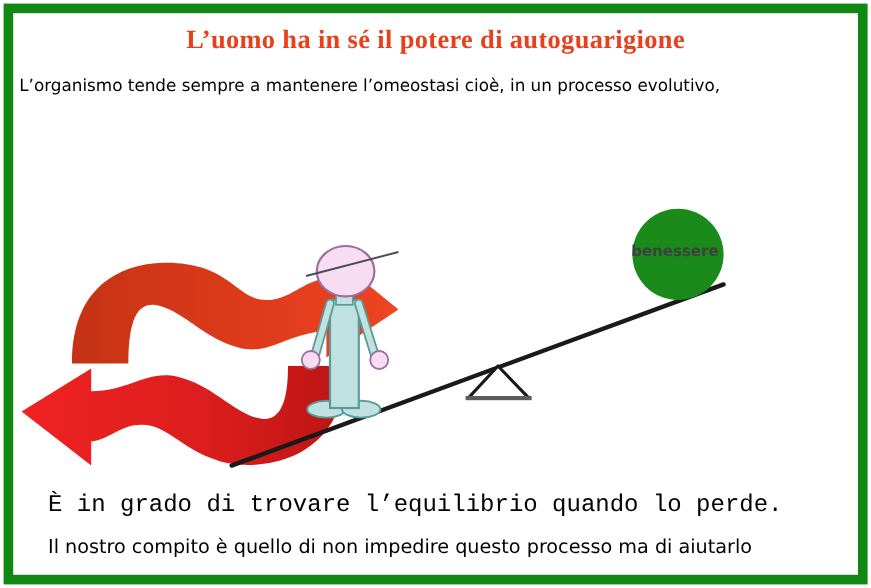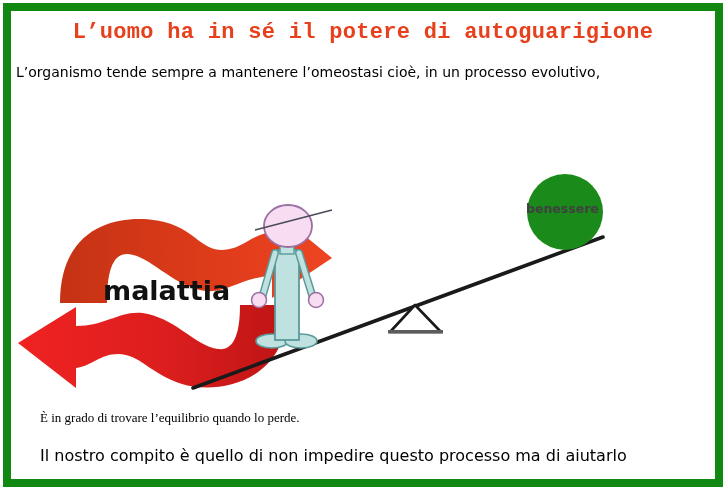--- a/index.html
+++ b/index.html
@@ -35,21 +35,21 @@
     pointer-events: none;
   }
 
   #title {
     position: absolute;
     left: 0;
     top: 20px;
     width: 726px;
     text-align: center;
     color: #E8401C;
-    font-family: Liberation Mono, monospace;
+    font-family: Liberation Serif, serif;
     font-weight: bold;
     font-size: 22px;
     letter-spacing: 0.3px;
     white-space: nowrap;
   }
 
   #body-text {
     position: absolute;
     left: 16px;
     top: 62px;
@@ -59,22 +59,22 @@
     font-size: 14px;
     line-height: 21px;
   }
   #body-text .line { display: block; white-space: nowrap; }
 
   #caption-1 {
     position: absolute;
     left: 40px;
     top: 410px;
     color: #000000;
-    font-family: Liberation Serif, serif;
-    font-size: 13px;
+    font-family: Liberation Mono, monospace;
+    font-size: 20px;
     white-space: nowrap;
   }
   #caption-2 {
     position: absolute;
     left: 40px;
     top: 446px;
     color: #000000;
     font-family: "DejaVu Sans", sans-serif;
     font-size: 16px;
     white-space: nowrap;
@@ -199,19 +199,18 @@
 
         <rect x="280" y="92" width="14" height="12" fill="#BFE1E0" stroke="#5A9A9A" stroke-width="1.4"></rect>
 
         <ellipse cx="288" cy="76" rx="24" ry="21" fill="#F7DCF2" stroke="#9B6FA0" stroke-width="1.8"></ellipse>
 
         <line x1="255" y1="80" x2="332" y2="60" stroke="#4A4A58" stroke-width="1.6"></line>
       </g>
     </svg>
   </div>
 
-  <div id="malattia-label">malattia</div>
   <div id="benessere-label">benessere</div>
 
   <div id="caption-1">È in grado di trovare l’equilibrio quando lo perde.</div>
   <div id="caption-2">Il nostro compito è quello di non impedire questo processo ma di aiutarlo</div>
 
 </div>
 
 </body></html>

